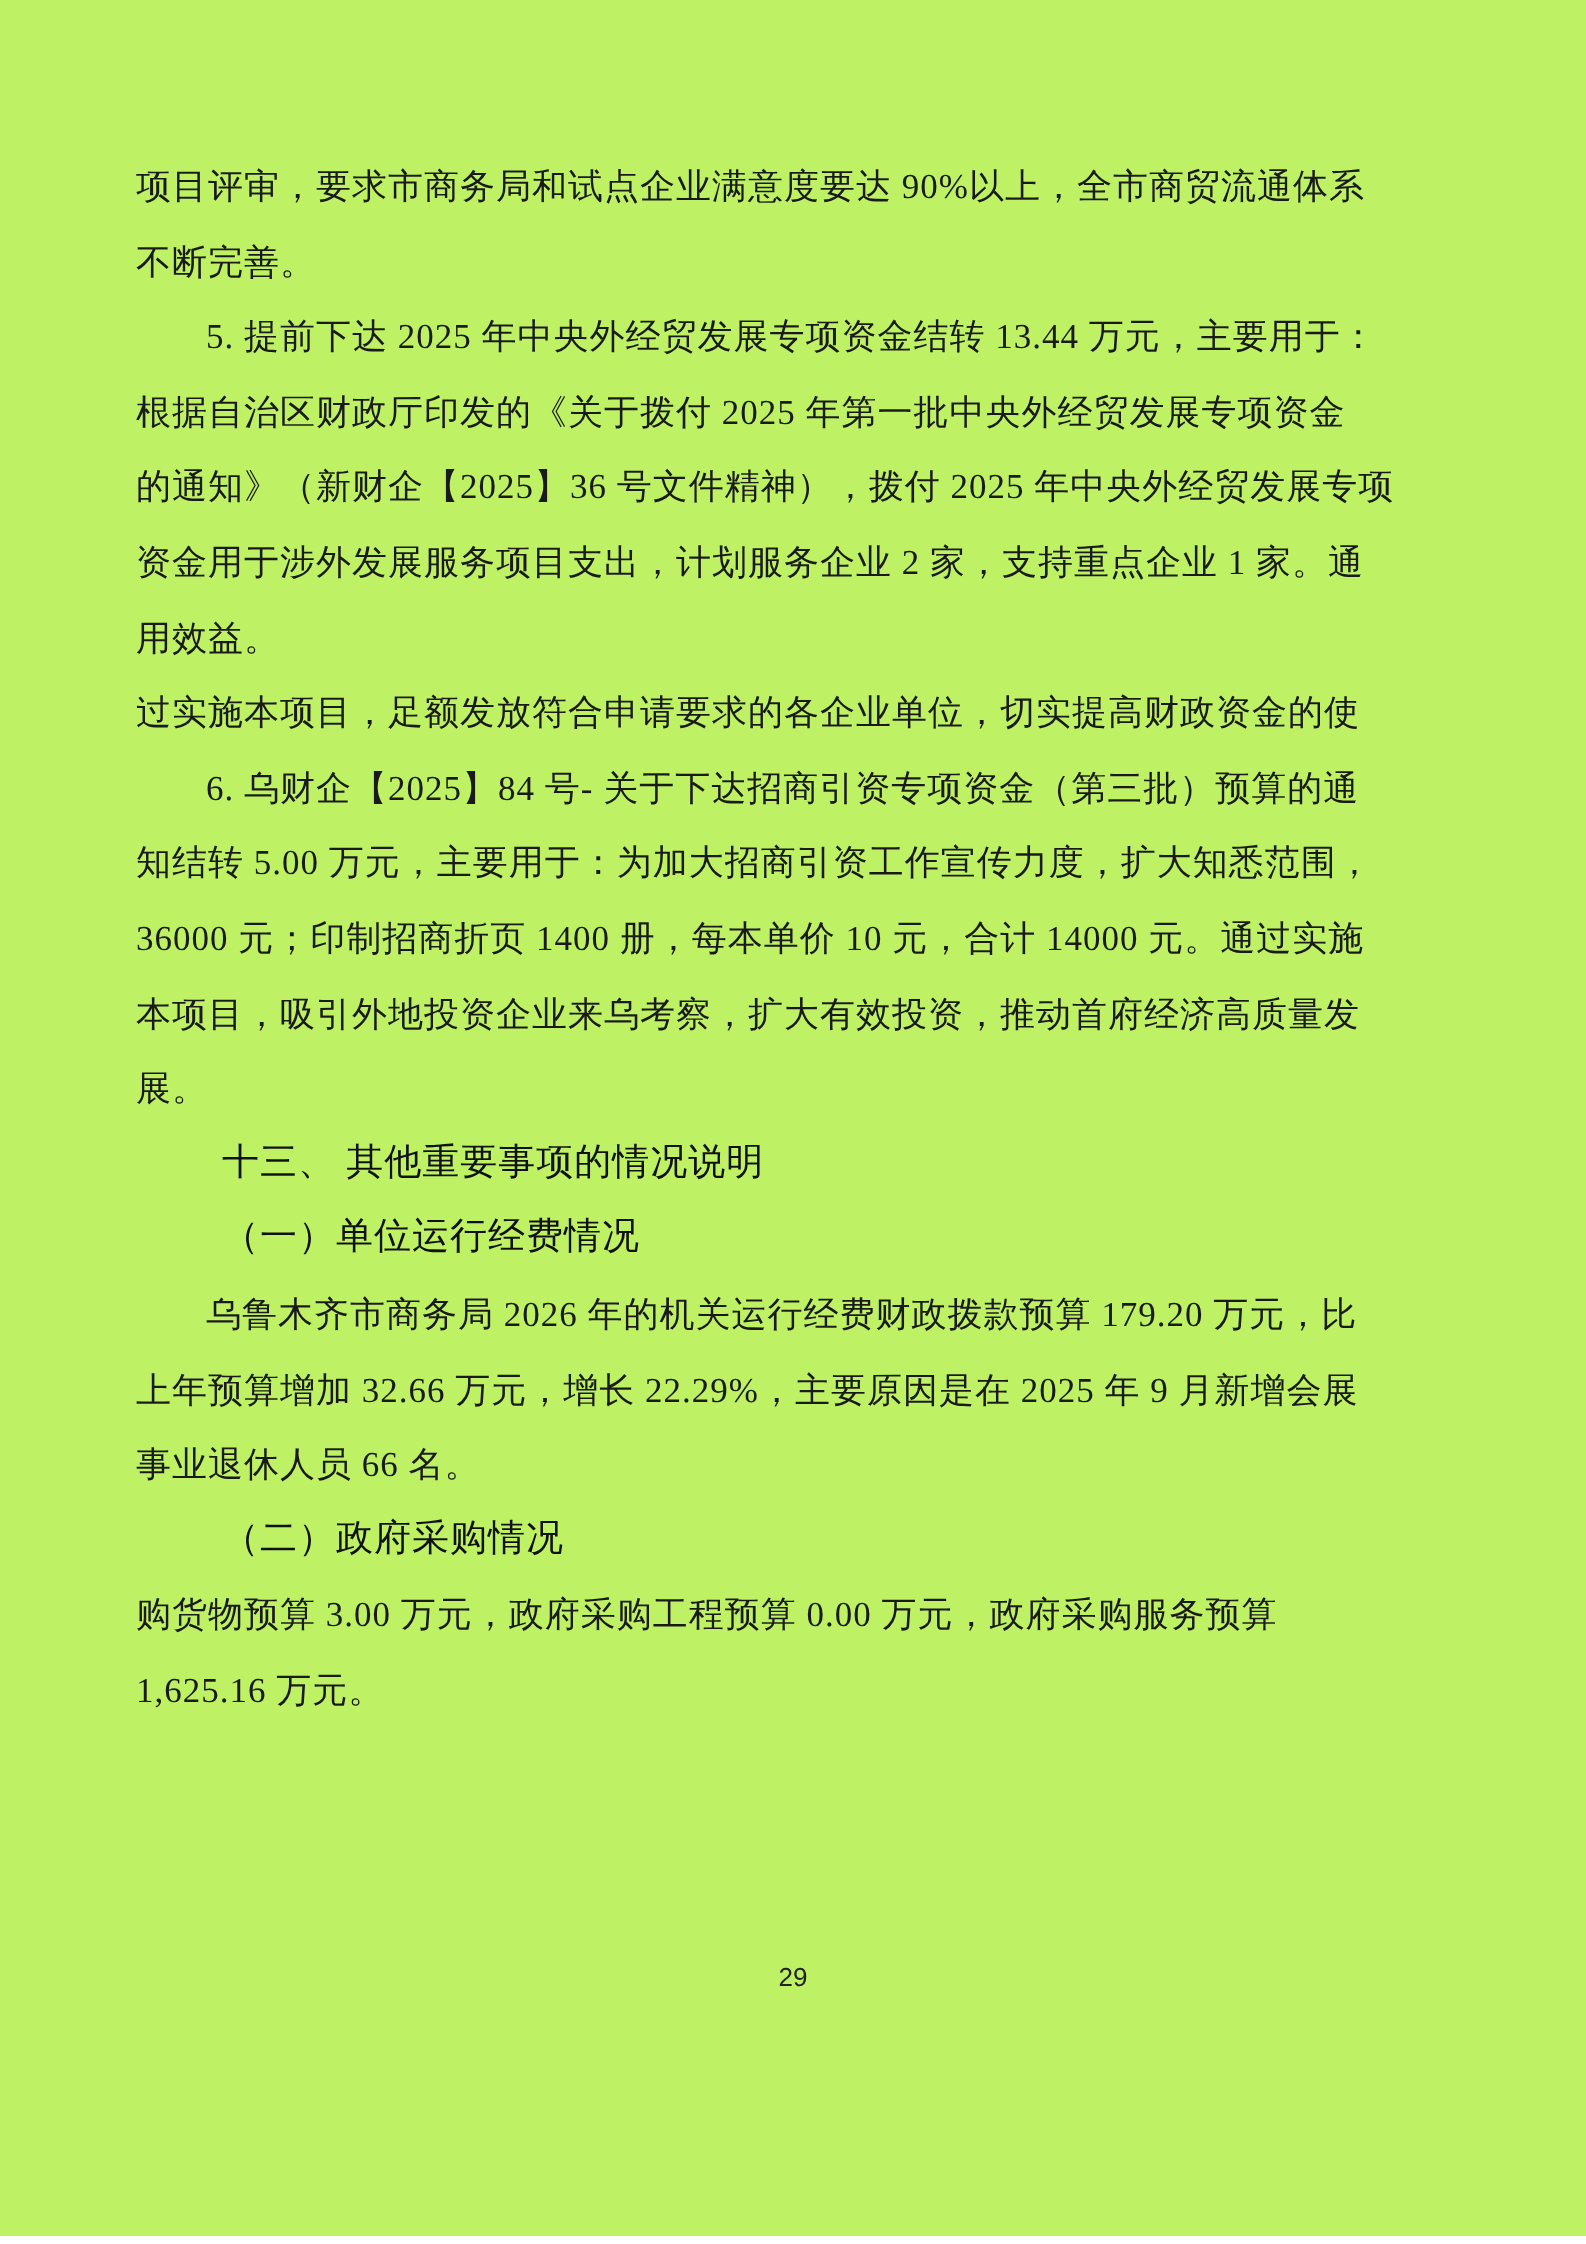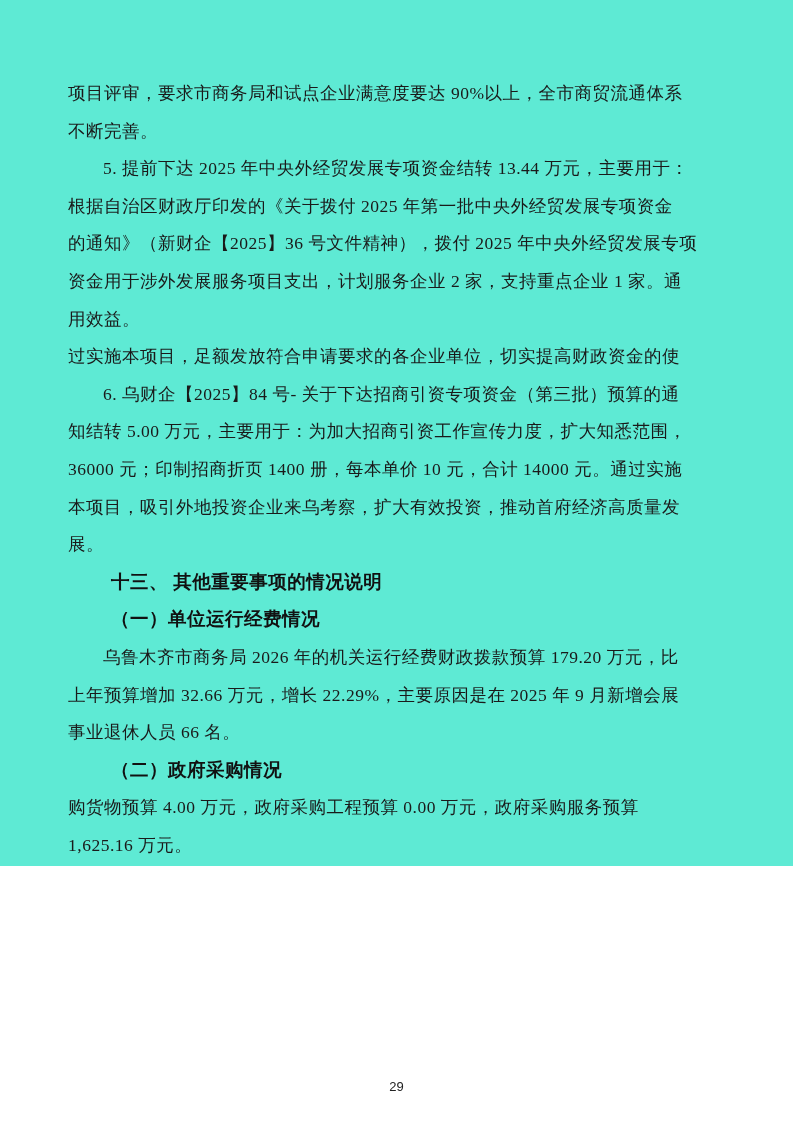--- a/index.html
+++ b/index.html
@@ -10,50 +10,50 @@
   body {
     width: 793px;
     height: 1122px;
     position: relative;
     font-family: "Liberation Serif", serif;
     overflow: hidden;
   }
   .page {
     position: absolute;
     left: 0; top: 0;
-    width: 793px; height: 866px;
-    background: #5eead4;
+    width: 793px; height: 1118px;
+    background: #bef264;
   }
   .content {
     position: absolute;
     left: 68px;
     top: 75px;
     width: 655px;
   }
   .line {
     height: 37.6px;
     line-height: 37.6px;
     font-size: 17.5px;
     letter-spacing: 0.5px;
     color: #1a1a1a;
     white-space: nowrap;
     text-align: left;
   }
   .line.indent {
     padding-left: 35px;
   }
   .line.heading {
-    font-weight: bold;
+    font-weight: normal;
     padding-left: 43px;
     font-size: 18.5px;
     color: #111111;
   }
   .pagenum {
     position: absolute;
-    top: 1079px;
+    top: 981px;
     left: 0;
     width: 793px;
     text-align: center;
     font-family: "Liberation Sans", sans-serif;
     font-size: 13px;
     color: #222222;
   }
 </style>
 </head>
 <body>
@@ -72,17 +72,17 @@
       <div class="line">知结转 5.00 万元，主要用于：为加大招商引资工作宣传力度，扩大知悉范围，</div>
       <div class="line">36000 元；印制招商折页 1400 册，每本单价 10 元，合计 14000 元。通过实施</div>
       <div class="line">本项目，吸引外地投资企业来乌考察，扩大有效投资，推动首府经济高质量发</div>
       <div class="line">展。</div>
       <div class="line heading">十三、  其他重要事项的情况说明</div>
       <div class="line heading">（一）单位运行经费情况</div>
       <div class="line indent">乌鲁木齐市商务局 2026 年的机关运行经费财政拨款预算 179.20 万元，比</div>
       <div class="line">上年预算增加 32.66 万元，增长 22.29%，主要原因是在 2025 年 9 月新增会展</div>
       <div class="line">事业退休人员 66 名。</div>
       <div class="line heading">（二）政府采购情况</div>
-      <div class="line">购货物预算 4.00 万元，政府采购工程预算 0.00 万元，政府采购服务预算</div>
+      <div class="line">购货物预算 3.00 万元，政府采购工程预算 0.00 万元，政府采购服务预算</div>
       <div class="line">1,625.16 万元。</div>
     </div>
   <div class="pagenum">29</div>
 </div>
 
 </body></html>

